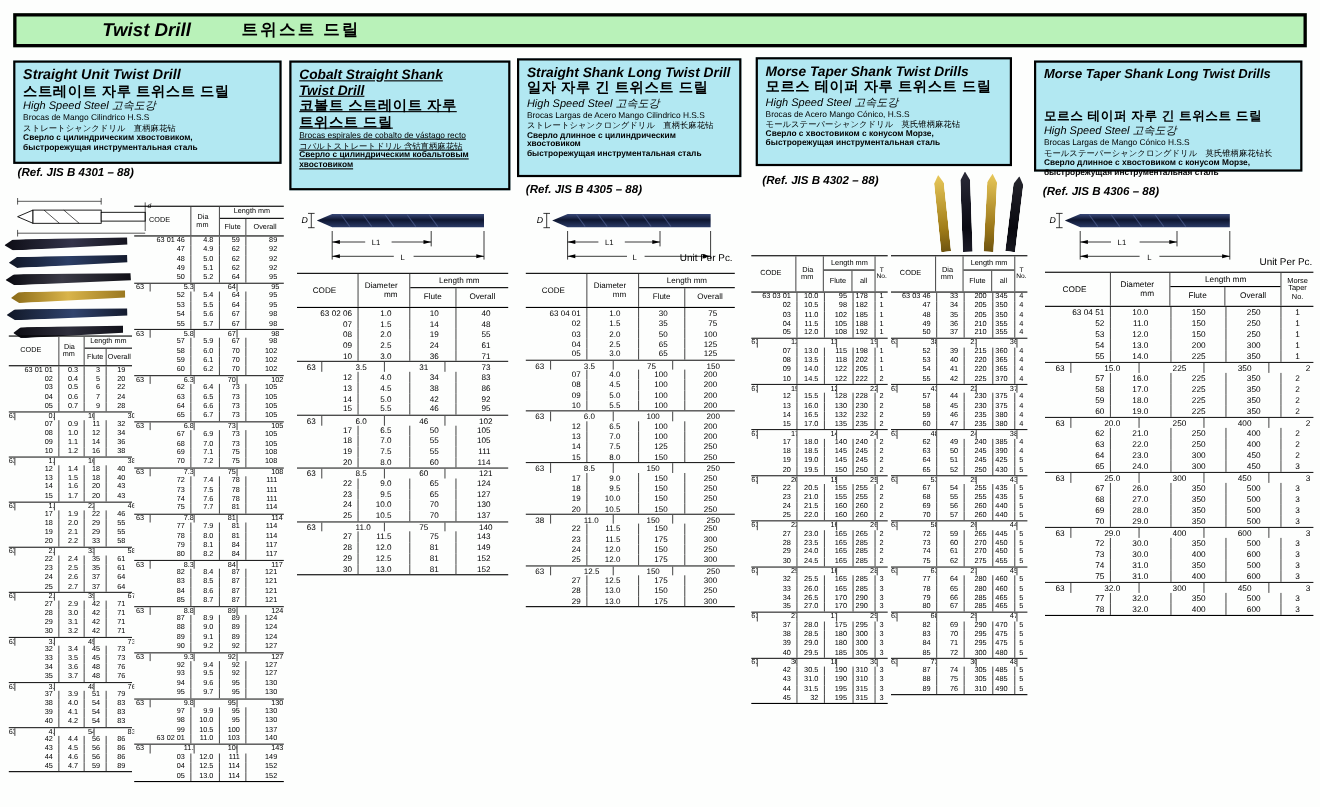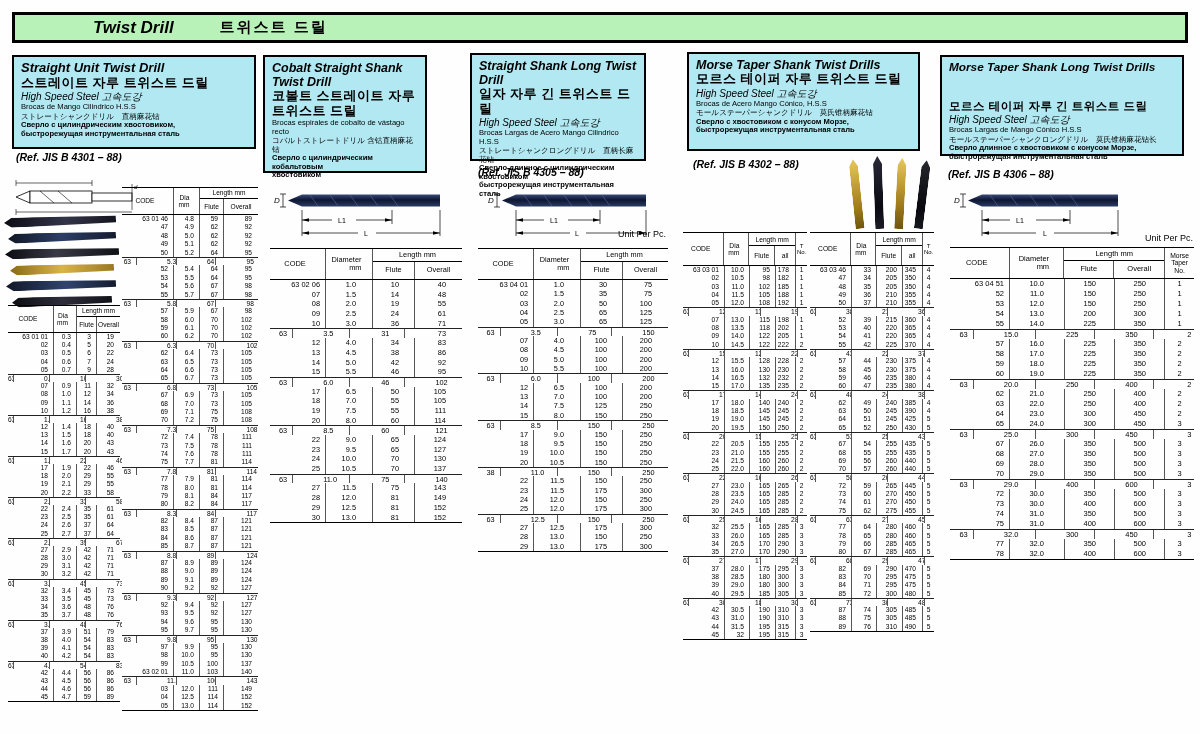--- a/index.html
+++ b/index.html
@@ -16,22 +16,22 @@
     display:flex;align-items:center;padding-left:78px;gap:46px;
   }
   .banner-en{font-style:italic;font-weight:bold;font-size:17px;}
   .banner-kr{font-weight:bold;font-size:15px;letter-spacing:2px;}
   
   .secbox{
     box-sizing:border-box;border:2.5px solid #000;background:#b2e8f2;
     padding:4px 7px 3px 7px;line-height:1.12;
   }
   #box1{left:12px;top:55px;width:244px;height:94px;}
-  #box2{left:263px;top:55px;width:164px;height:118px;}
-  #box3{left:470px;top:53px;width:176px;height:108px;}
+  #box2{left:263px;top:55px;width:201px;height:118px;text-decoration:underline;}
+  #box3{left:470px;top:53px;width:204px;height:108px;}
   #box4{left:687px;top:52px;width:233px;height:99px;}
   #box5{left:940px;top:55px;width:244px;height:101px;}
   .sec-title{font-weight:bold;font-style:italic;font-size:13px;}
   #box2 .sec-title,#box3 .sec-title,#box4 .sec-title{font-size:12.5px;}
   #box5 .sec-title{font-size:11.8px;}
   .sec-kr{font-weight:bold;font-size:13px;letter-spacing:0.5px;}
   #box5 .sec-kr{font-size:11.5px;margin-top:26px;}
   .sec-hss{font-weight:normal;font-style:italic;font-size:10px;margin-top:1px;}
   .sec-sub{font-size:7.6px;margin-top:1px;}
   .sec-ru{font-size:7.6px;font-weight:bold;}

